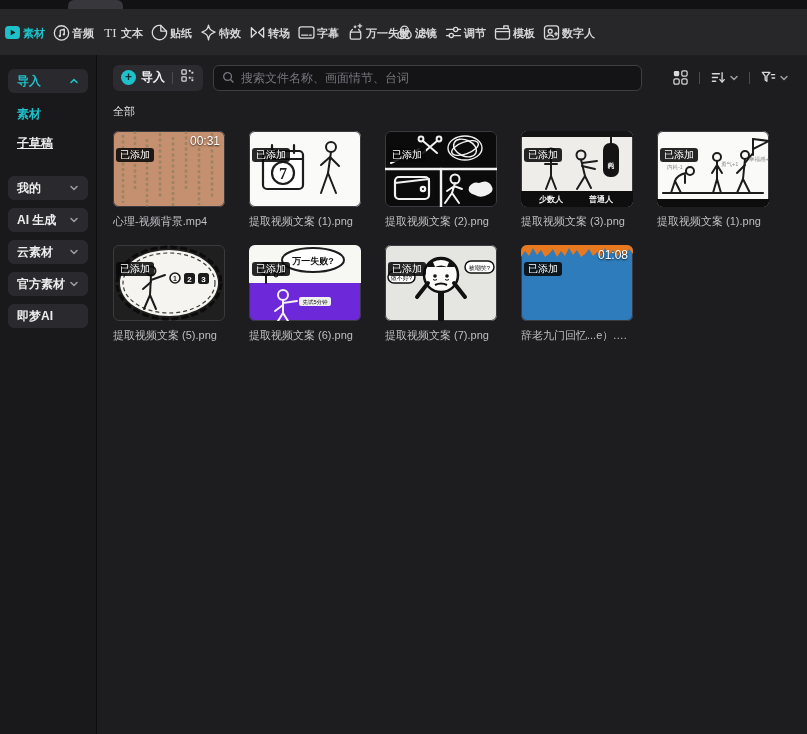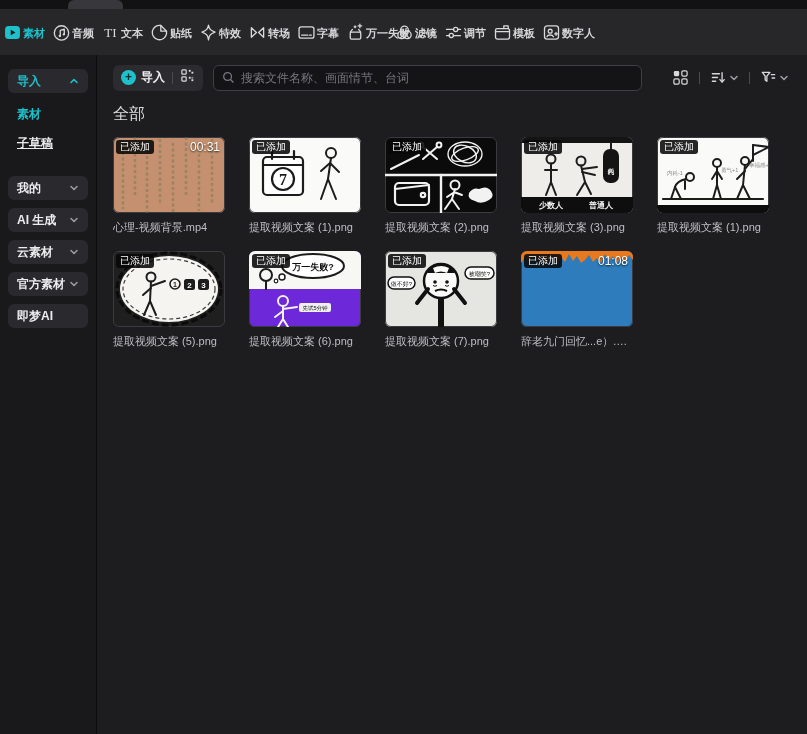--- a/index.html
+++ b/index.html
@@ -46,29 +46,29 @@
   .search-box { flex:1; height:26px; margin:0 28px 0 10px; background:#141417; border:1px solid #3e3e44; border-radius:6px;
         display:flex; align-items:center; padding:0 8px; }
   .search-box input { flex:1; background:transparent; border:none; outline:none; color:#cfcfd4; font-size:12px;
         font-family:"Liberation Sans","DejaVu Sans",sans-serif; }
   .search-box input::placeholder { color:#75757c; }
   .view-controls { display:flex; align-items:center; flex:none; }
   .vc-btn { display:flex; align-items:center; cursor:pointer; padding:2px; }
   .vc-div { width:1px; height:12px; background:#4a4a50; margin:0 8px; }
   .vc-btn svg { display:block; }
 
-  .category { margin-top:13px; font-size:16px; color:#dedee0; }
+  .category { margin-top:13px; font-size:11px; color:#dedee0; }
 
   
   .grid { margin-top:12px; display:grid; grid-template-columns:repeat(5,112px); column-gap:24px; row-gap:16px; }
   .card { width:112px; cursor:pointer; }
   .thumb { position:relative; width:112px; height:76px; border-radius:6px; overflow:hidden; background:#0b0b0b;
            outline:1px solid #3a3a40; outline-offset:-1px; }
   .thumb svg { position:absolute; top:0; left:0; width:112px; height:76px; display:block; }
-  .badge { position:absolute; top:3px; left:3px; background:rgba(8,8,8,0.88); color:#fff; font-size:10px;
+  .badge { position:absolute; top:17px; left:3px; background:rgba(8,8,8,0.88); color:#fff; font-size:10px;
            line-height:14px; padding:0 4px; border-radius:3px; z-index:3; }
   .dur { position:absolute; top:3px; right:5px; color:#fff; font-size:12px; text-shadow:0 1px 2px rgba(0,0,0,.8); z-index:3;text-align:center; }
   .fname { margin-top:7px; font-size:11px; color:#bfbfc3; white-space:nowrap; overflow:hidden; text-overflow:ellipsis; }
 
   .t-tan { background:#c4906f; }
   .t-white { background:#fafaf8; }
   .t-black { background:#0b0b0b; }
   .t-audio { background:#2e7cbb; }
 
   .sk { stroke:#1c1c1c; fill:none; stroke-linecap:round; stroke-linejoin:round; }

